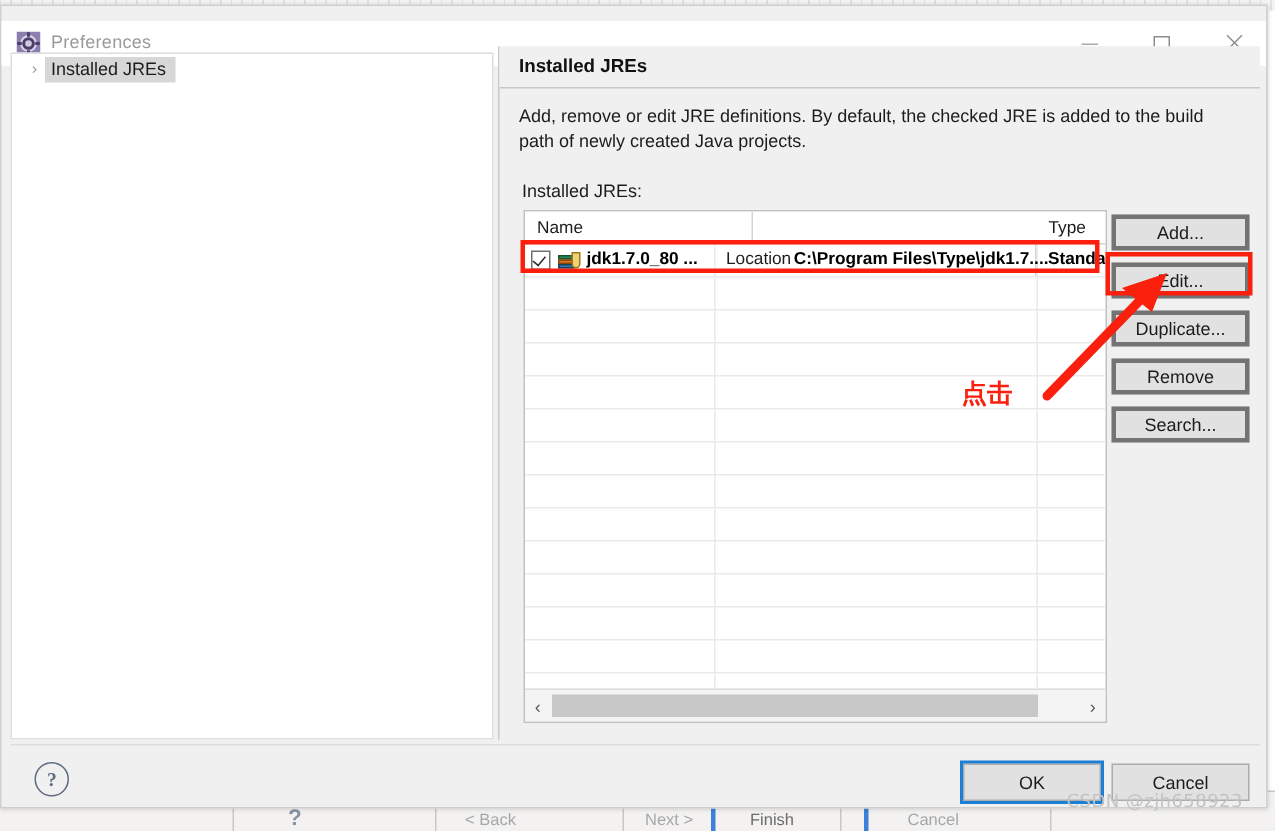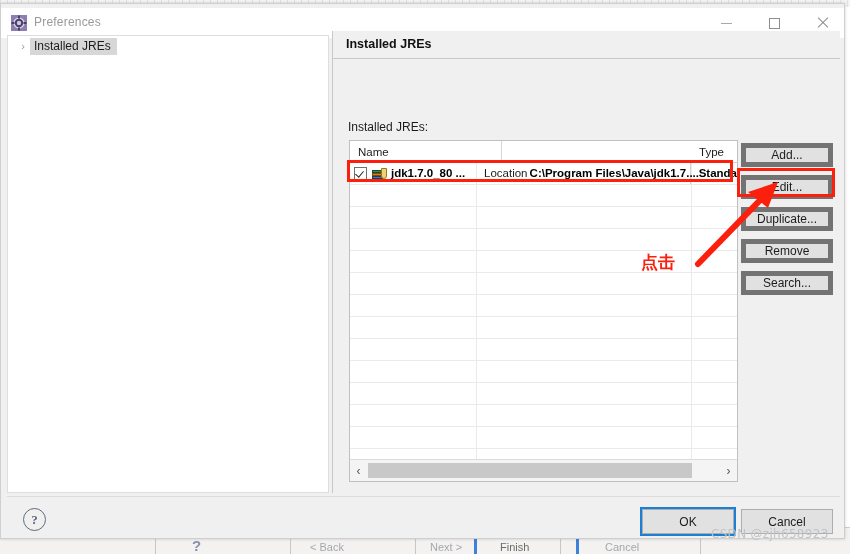--- a/index.html
+++ b/index.html
@@ -60,21 +60,21 @@
   
   .dialog {
     position: absolute; left: 0; top: 3px; width: 845px; height: 536px;
     background: #f0f0f0;
     border: 1px solid #cfcfcf;
     box-shadow: 0 0 3px rgba(0,0,0,.18);
     box-sizing: border-box;
   }
 
   .titlebar {
-    position: absolute; left: 0; top: 4px; width: 100%; height: 30px;
+    position: absolute; left: 0; top: 10px; width: 100%; height: 30px;
     background: #ffffff;
   }
   .title-icon {
     position: absolute; left: 10px; top: 7px; width: 16px; height: 16px;
   }
   .title-text {
     position: absolute; left: 33px; top: 7px;
     font-size: 12px; color: #9a9a9a;
     letter-spacing: .2px;
   }
@@ -221,21 +221,21 @@
   .hs-right { right: 0; }
   .hs-thumb {
     position: absolute; left: 18px; top: 3px; width: 324px; height: 15px;
     background: #c8c8c8;
   }
 
   
   .btn {
     position: absolute; width: 92px; height: 24px;
     background: #e1e1e1;
-    border: 5px solid #737373;
+    border: 3px solid #737373;
     box-sizing: border-box;
     font-size: 12px; color: #1c1c1c;
     display: flex; align-items: center; justify-content: center;
   }
   .side-btn { left: 740px; }
   .btn-add      { top: 139px; }
   .btn-edit     { top: 171px; }
   .btn-dup      { top: 203px; }
   .btn-remove   { top: 235px; }
   .btn-search   { top: 267px; }
@@ -351,20 +351,21 @@
     <div class="tree-panel">
       <div class="tree-item">
         <span class="tree-arrow">›</span>
         <span class="tree-label">Installed JREs</span>
       </div>
     </div>
 
     <div class="page">
       <div class="page-header"></div>
       <div class="page-title">Installed JREs</div>
+      <div class="page-desc">Add, remove or edit JRE definitions. By default, the checked JRE is added to the build path of newly created Java projects.</div>
       <div class="list-label">Installed JREs:</div>
 
       <div class="table-wrap">
         <div class="thead">
           <div class="th th-name">Name</div>
           <div class="th th-loc">Location</div>
           <div class="th th-type">Type</div>
         </div>
 
         <div class="rowgrid">
@@ -389,21 +390,21 @@
           <div class="cell cell-name">
             <span class="row-check"></span>
             <span class="jre-icon">
               <span class="b1"></span>
                 <span class="b2"></span>
                 <span class="b3"></span>
                 <span class="cup"></span>
             </span>
             <span>jdk1.7.0_80 ...</span>
           </div>
-          <div class="cell cell-loc">C:\Program Files\Java\jdk1.7....</div>
+          <div class="cell cell-loc">C:\Program Files\Type\jdk1.7....</div>
           <div class="cell cell-type">Standa</div>
         </div>
 
         <div class="hscroll">
           <div class="hs-arrow hs-left">‹</div>
           <div class="hs-thumb"></div>
           <div class="hs-arrow hs-right">›</div>
         </div>
       </div>
     </div>

